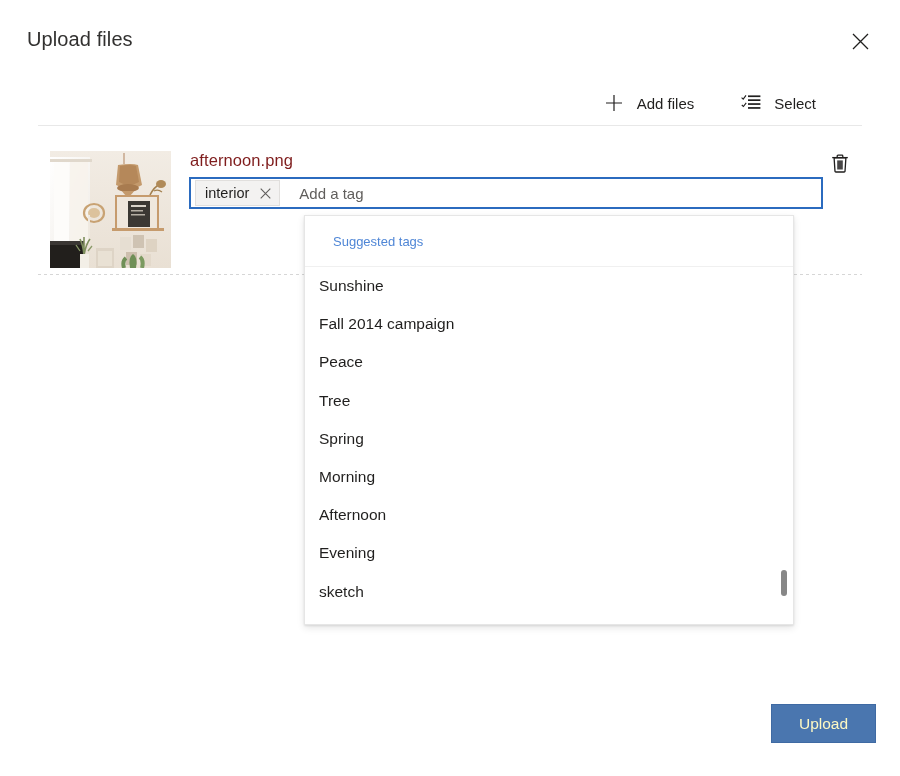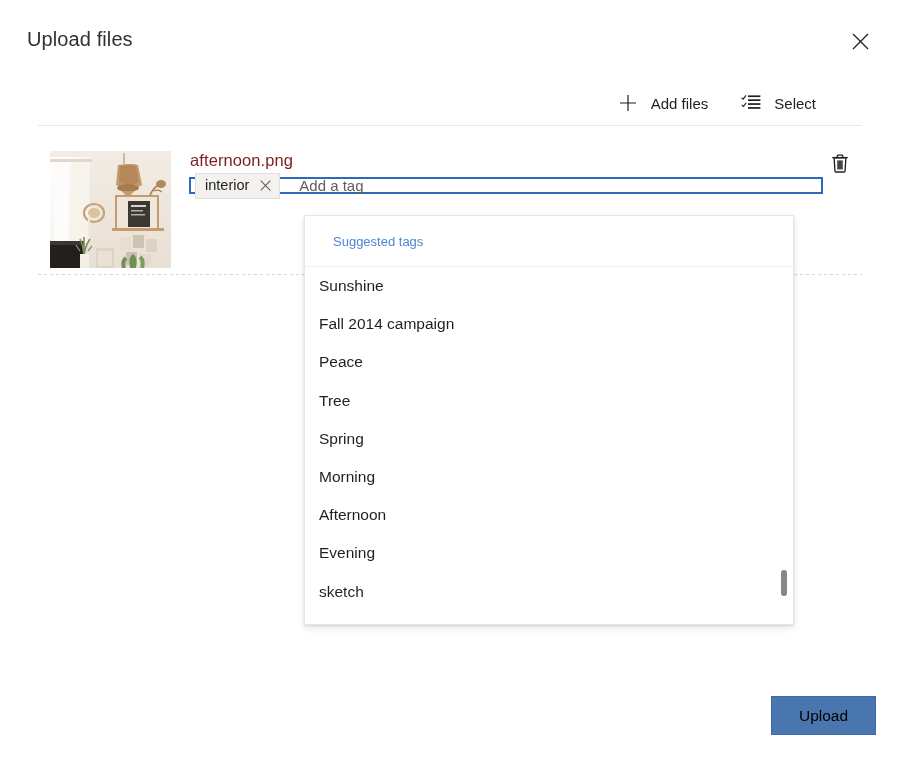--- a/index.html
+++ b/index.html
@@ -75,21 +75,21 @@
   }
   .cmd-button .cmd-icon {
     display: inline-flex;
     align-items: center;
     justify-content: center;
     width: 22px;
     height: 22px;
     margin-right: 12px;
     color: #201f1e;
   }
-  #add-files-button { margin-right: 16px; }
+  #add-files-button { margin-right: 30px; }
   #select-button { margin-right: 38px; }
 
   #toolbar-divider {
     position: absolute;
     left: 38px;
     top: 125px;
     width: 824px;
     height: 1px;
     background: #e8e8e8;
   }
@@ -120,21 +120,21 @@
     font-size: 16.5px;
     color: #7f1d1d;
     letter-spacing: 0.1px;
   }
 
   #tag-picker {
     position: absolute;
     left: 151px;
     top: 37px;
     width: 634px;
-    height: 17px;
+    height: 32px;
     border: 2px solid #2b6bbf;
     background: #ffffff;
     display: flex;
     align-items: center;
     padding: 0 2px;
   }
   #tag-chip {
     display: inline-flex;
     align-items: center;
     height: 26px;
@@ -262,26 +262,26 @@
   #dialog-footer {
     position: absolute;
     left: 0;
     bottom: 0;
     width: 900px;
     height: 92px;
   }
   #upload-button {
     position: absolute;
     right: 24px;
-    top: 12px;
+    top: 20px;
     width: 105px;
     height: 39px;
     background: #4a76af;
     border: 1px solid #3f6aa3;
-    color: #000000;
+    color: #fef9c3;
     font-family: "Liberation Sans", sans-serif;
     font-size: 15.5px;
     cursor: pointer;
     padding: 0;
   }
 </style>
 </head>
 <body>
 
 <div id="dialog-header">

